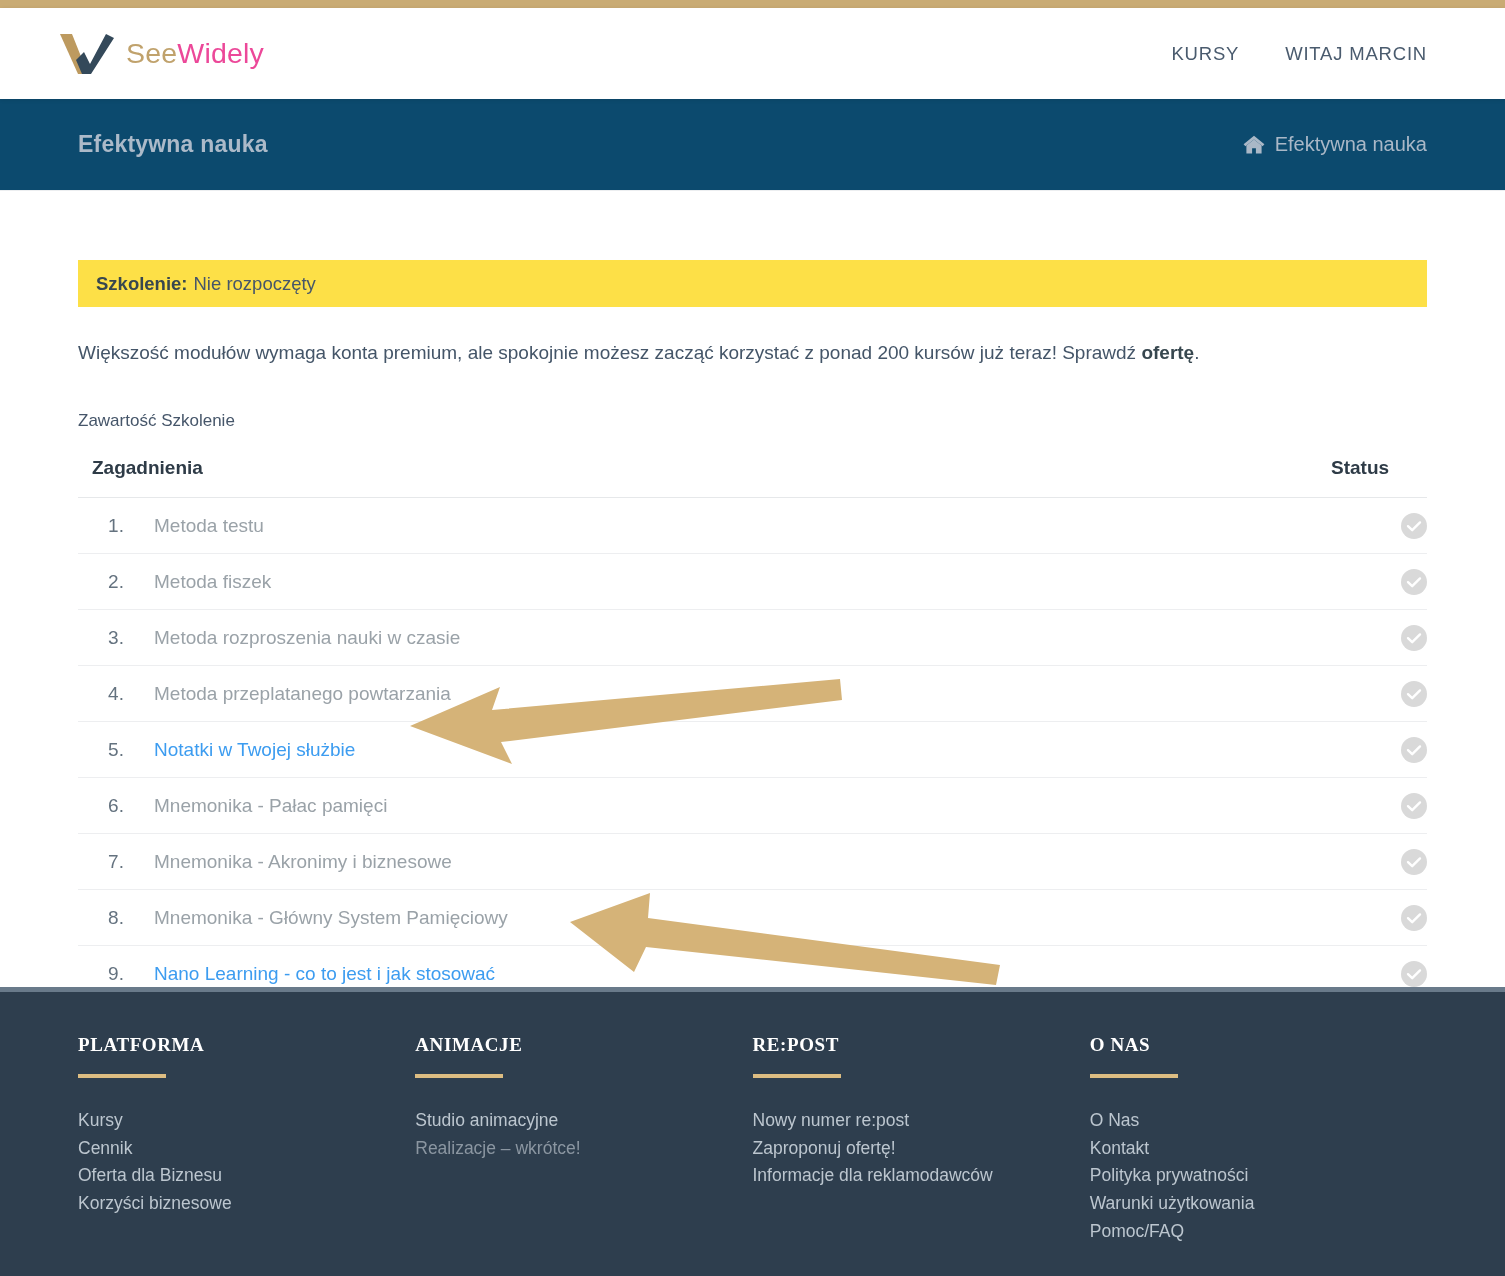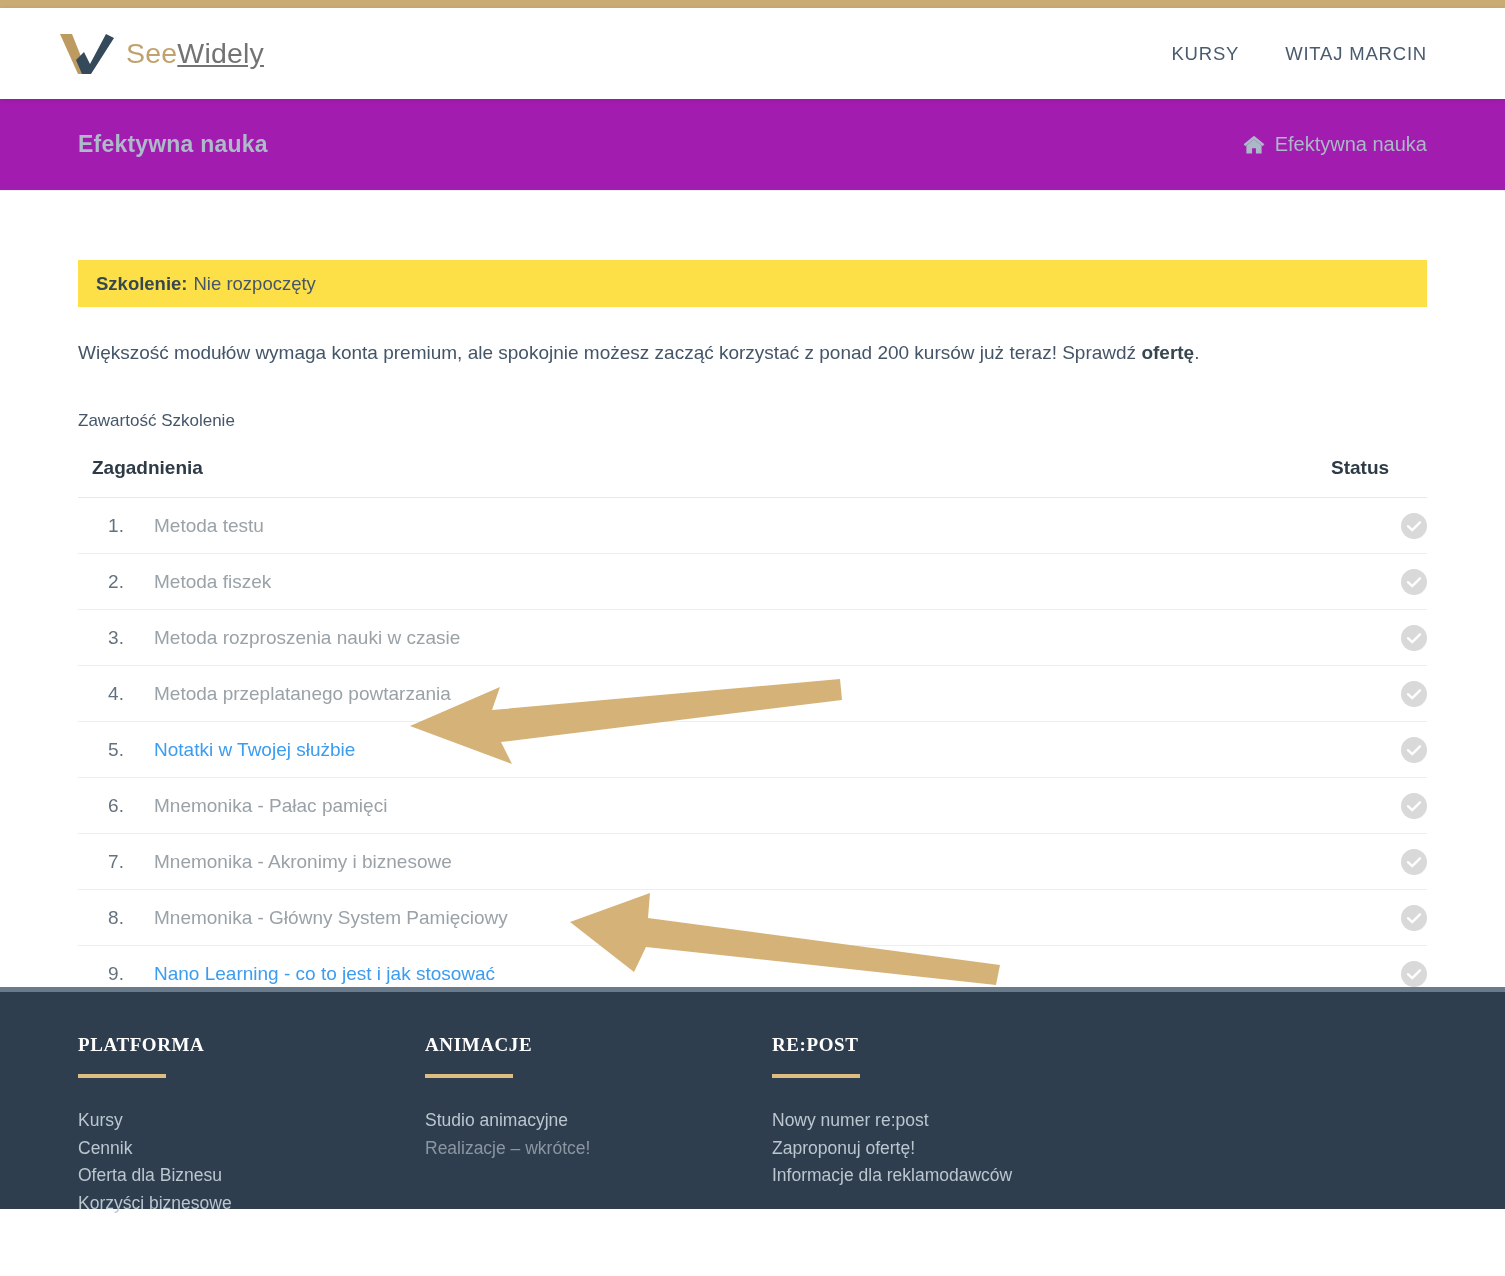--- a/index.html
+++ b/index.html
@@ -34,38 +34,38 @@
     gap: 12px;
     text-decoration: none;
   }
   .brand-mark { width: 56px; height: 44px; display: block; }
   .brand-text {
     font-size: 28.5px;
     letter-spacing: 0.2px;
     font-weight: 400;
   }
   .brand-see { color: #c0a26c; }
-  .brand-widely { color: #737373; text-decoration: underline; }
+  .brand-widely { color: #ec4899; }
 
   .nav {
     margin-left: auto; margin-right: 78px;
     display: flex; align-items: center; gap: 46px;
   }
   .nav a {
     color: #4a5b6e;
     font-size: 18.5px;
     letter-spacing: 0.8px;
     text-decoration: none;
   }
 
   
   .crumb-band {
     position: absolute; top: 99px; left: 0;
     width: 1505px; height: 92px;
-    background: #a21caf;
+    background: #0c4a6e;
     border-bottom: 1px solid #eceef0;
     display: flex; align-items: center; gap: 28px;
   }
   .crumb-title {
     margin-left: 78px;
     font-size: 23px;
     font-weight: bold;
     color: #acbac9;
     letter-spacing: 0.2px;
   }
@@ -149,21 +149,21 @@
   .arrows {
     position: absolute; top: 0; left: 0;
     width: 1505px; height: 1276px;
     pointer-events: none;
     z-index: 20;
   }
 
   
   .footer {
     position: absolute; top: 987px; left: 0;
-    width: 1505px; height: 222px;
+    width: 1505px; height: 289px;
     background: #2e3e4e;
     border-top: 5px solid #697a8a;
   }
   .footer-cols {
     display: flex;
     padding: 42px 78px 0 78px;
   }
   .fcol { width: 347px; }
   .fcol h4 {
     font-family: "Liberation Serif", serif;
@@ -371,17 +371,28 @@
       <div class="fcol">
         <h4>RE:POST</h4>
         <div class="frule"></div>
         <div class="flinks">
           <a href="#">Nowy numer re:post</a>
           <a href="#">Zaproponuj ofertę!</a>
           <a href="#">Informacje dla reklamodawców</a>
         </div>
       </div>
 
+      <div class="fcol">
+        <h4>O NAS</h4>
+        <div class="frule"></div>
+        <div class="flinks">
+          <a href="#">O Nas</a>
+          <a href="#">Kontakt</a>
+          <a href="#">Polityka prywatności</a>
+          <a href="#">Warunki użytkowania</a>
+          <a href="#">Pomoc/FAQ</a>
+        </div>
+      </div>
 
     </div>
   </div>
 
 </div>
 
 </body></html>

